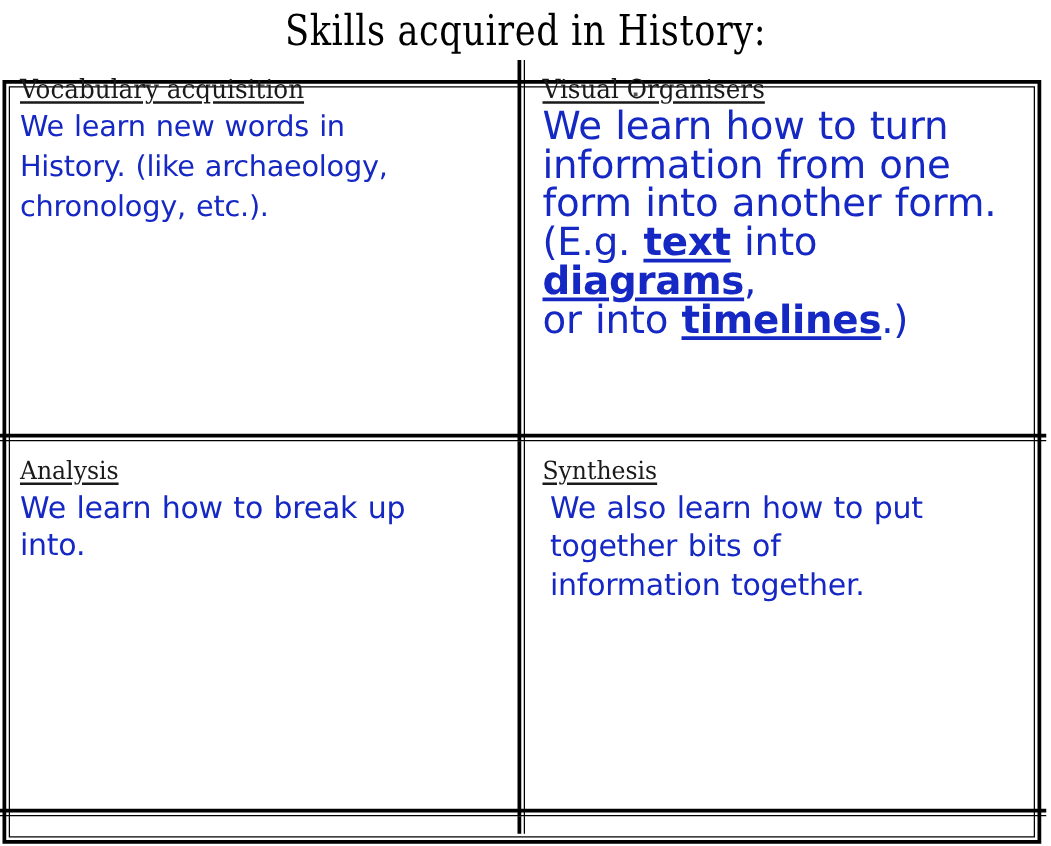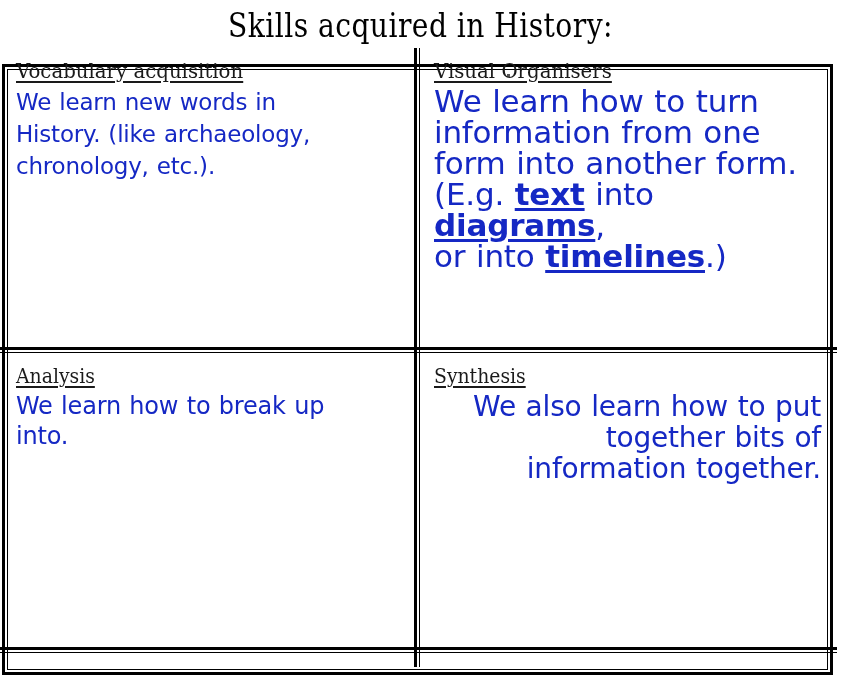--- a/index.html
+++ b/index.html
@@ -138,21 +138,21 @@
     text-decoration: underline;
     text-underline-offset: 3px;
     font-weight: bold;
   }
 
   
   .cell-vocab .cell-body   { font-size: 23px; line-height: 32px; }
   .cell-visual .cell-heading { font-size: 21px; }
   .cell-visual .cell-body  { font-size: 31px; line-height: 31px; }
   .cell-analysis .cell-body { font-size: 24px; line-height: 30px; }
-  .cell-synth .cell-body   { font-size: 28px; line-height: 31px; padding-left: 6px; text-align: right; }
+  .cell-synth .cell-body   { font-size: 24px; line-height: 31px; padding-left: 6px; }
   .cell-synth .cell-heading { font-size: 20px; }
   .cell-analysis .cell-heading { font-size: 20px; }
 
   .tittle-mark {
     position: absolute;
     left: 507px;
     top: 74px;
     width: 3px;
     height: 3px;
     background: #555;

